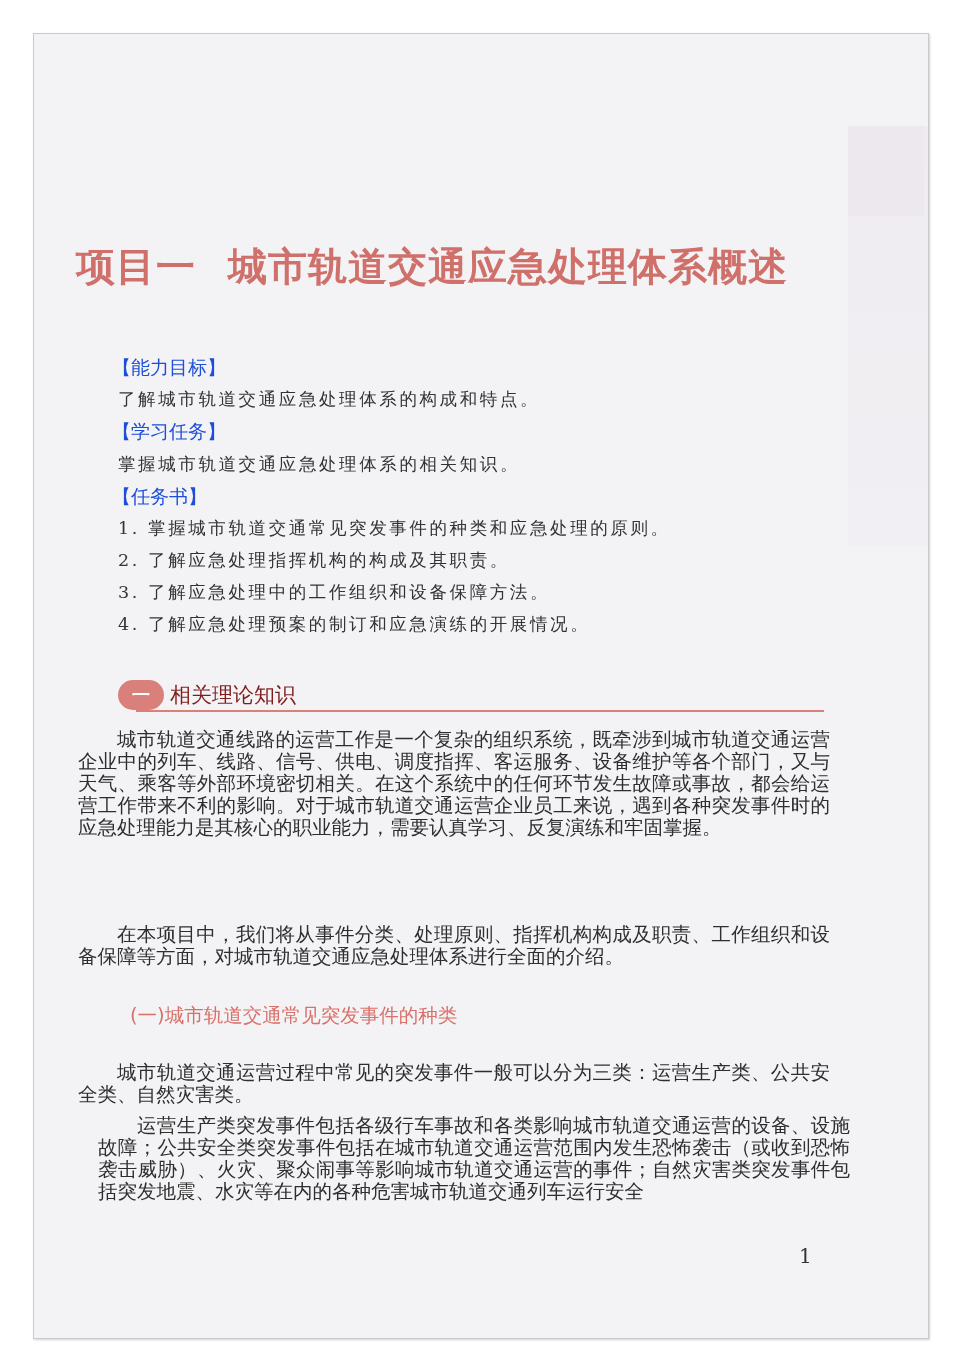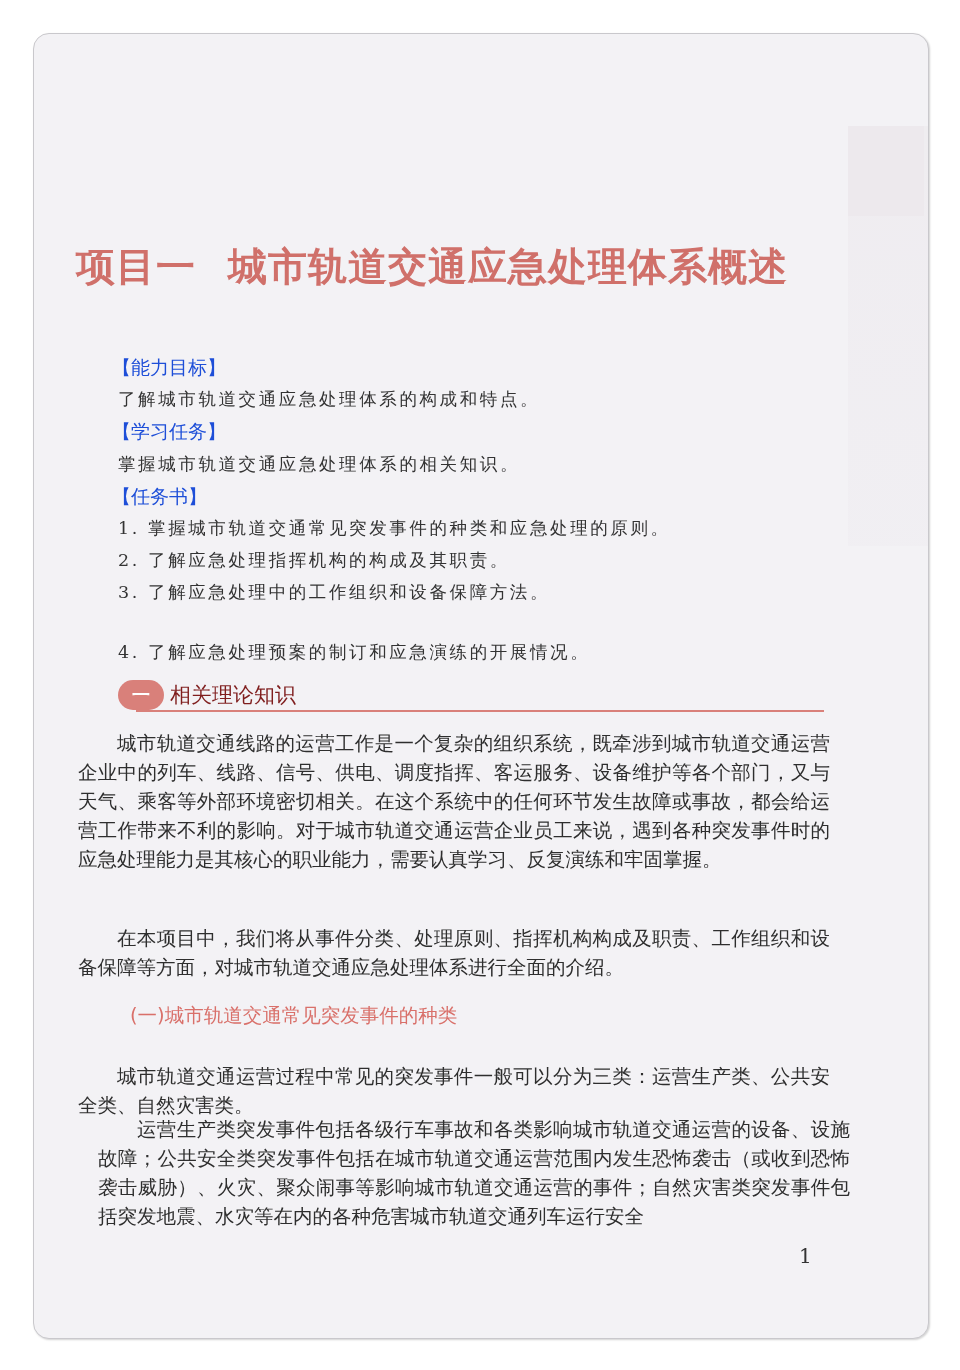--- a/index.html
+++ b/index.html
@@ -16,21 +16,21 @@
       color: #2a2a2a;
     }
     .page {
       position: absolute;
       left: 33px;
       top: 33px;
       width: 894px;
       height: 1304px;
       background: #f3f2f5;
       border: 1px solid #c9c8cc;
-      border-radius: 16px;
+      border-radius: 0;
       box-shadow: 1px 1px 2px rgba(0,0,0,0.18);
       overflow: hidden;
     }
     .side-tab {
       position: absolute;
       right: 0;
       top: 92px;
       width: 80px;
       height: 420px;
       background: linear-gradient(180deg, #eeebef 0%, #f0eef2 100%);
@@ -110,21 +110,21 @@
       bottom: 0;
       height: 2px;
       background: #d9807a;
     }
     .para {
       position: absolute;
       left: 44px;
       width: 752px;
       font-family: "DejaVu Sans", "Liberation Sans", sans-serif;
       font-size: 19.5px;
-      line-height: 29px;
+      line-height: 22px;
       color: #2e2e2e;
       text-align: justify;
       text-indent: 2em;
       margin: 0;
     }
     .subhead {
       position: absolute;
       left: 96px;
       top: 968px;
       font-family: "DejaVu Sans", "Liberation Sans", sans-serif;
@@ -156,21 +156,21 @@
   <div class="tag" style="top:321px;">【能力目标】</div>
   <div class="line" style="top:353px;">了解城市轨道交通应急处理体系的构成和特点。</div>
 
   <div class="tag" style="top:385px;">【学习任务】</div>
   <div class="line" style="top:418px;">掌握城市轨道交通应急处理体系的相关知识。</div>
 
   <div class="tag" style="top:450px;">【任务书】</div>
   <div class="line" style="top:482px;">1. 掌握城市轨道交通常见突发事件的种类和应急处理的原则。</div>
   <div class="line" style="top:514px;">2. 了解应急处理指挥机构的构成及其职责。</div>
   <div class="line" style="top:546px;">3. 了解应急处理中的工作组织和设备保障方法。</div>
-  <div class="line" style="top:578px;margin-top:28px;">4. 了解应急处理预案的制订和应急演练的开展情况。</div>
+  <div class="line" style="top:578px;">4. 了解应急处理预案的制订和应急演练的开展情况。</div>
 
   <div class="section-head">
     <div class="section-badge">一</div>
     <div class="section-title">相关理论知识</div>
     <div class="section-rule"></div>
   </div>
 
   <p class="para" style="top:695px;">城市轨道交通线路的运营工作是一个复杂的组织系统，既牵涉到城市轨道交通运营企业中的列车、线路、信号、供电、调度指挥、客运服务、设备维护等各个部门，又与天气、乘客等外部环境密切相关。在这个系统中的任何环节发生故障或事故，都会给运营工作带来不利的影响。对于城市轨道交通运营企业员工来说，遇到各种突发事件时的应急处理能力是其核心的职业能力，需要认真学习、反复演练和牢固掌握。</p>
   <p class="para" style="top:890px;">在本项目中，我们将从事件分类、处理原则、指挥机构构成及职责、工作组织和设备保障等方面，对城市轨道交通应急处理体系进行全面的介绍。</p>
 

